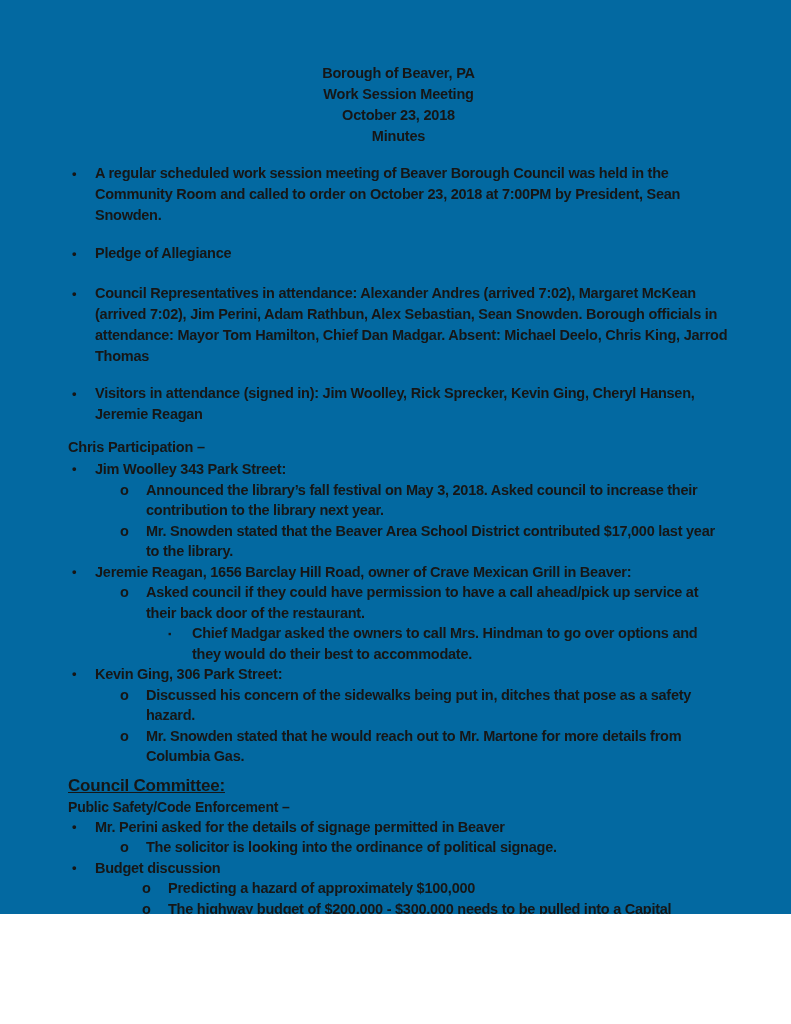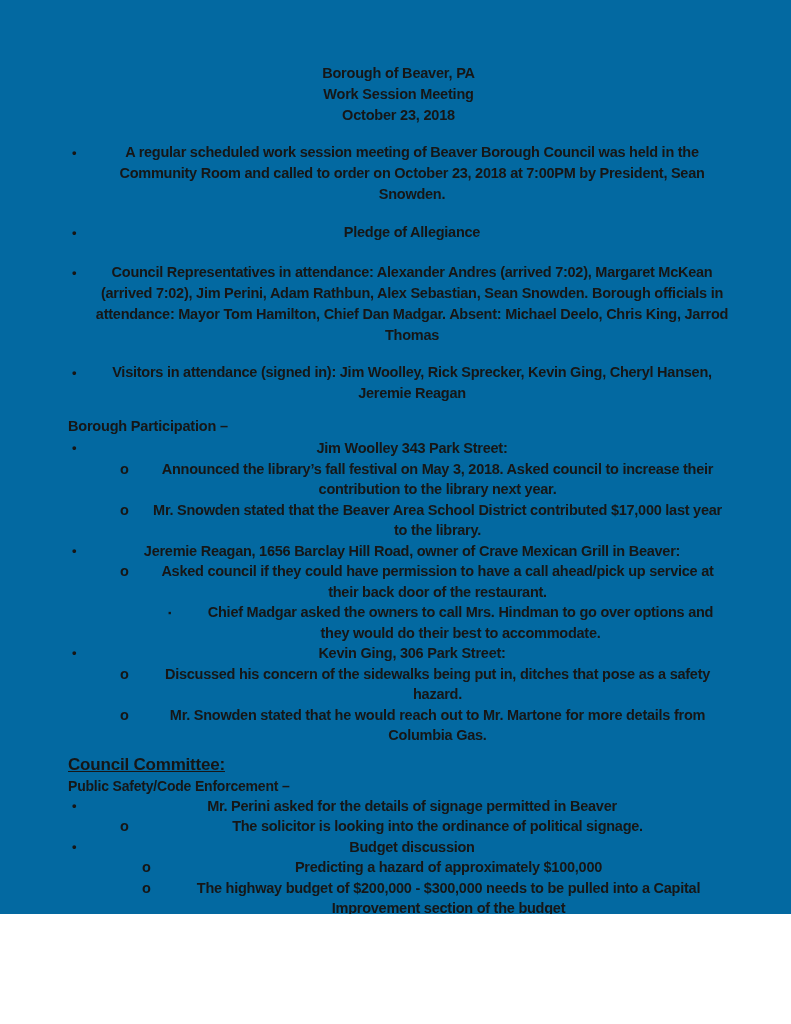--- a/index.html
+++ b/index.html
@@ -40,21 +40,21 @@
   .l1 .m { width: 23px; font-size: 13px; }
   
   .l2 { padding-left: 52px; }
   .l2 .m { width: 26px; }
   
   .l2d { padding-left: 74px; }
   .l2d .m { width: 26px; }
   
   .l3 { padding-left: 100px; }
   .l3 .m { width: 24px; font-size: 9.5px; line-height: 20.5px; padding-top: 1px; }
-  .txt { flex: 1 1 auto; text-align: center; }
+  .txt { flex: 1 1 auto; }
 
   .mt16 { margin-top: 16px; }
   .mt17 { margin-top: 17px; }
   .mt19 { margin-top: 19px; }
   .mt2  { margin-top: 2px; }
 
   .section-heading {
     font-size: 14.5px;
     letter-spacing: -0.2px;
     line-height: 20px;
@@ -96,20 +96,21 @@
 </head>
 <body>
 
 <div class="page">
   <div class="content">
 
     <div class="title-block">
       <div>Borough of Beaver, PA</div>
       <div>Work Session Meeting</div>
       <div>October 23, 2018</div>
+      <div>Minutes</div>
     </div>
 
     <div class="intro">
       <div class="row l1 mt16">
         <span class="m">•</span>
         <span class="txt">A regular scheduled work session meeting of Beaver Borough Council was held in the Community Room and called to order on October 23, 2018 at 7:00PM by President, Sean Snowden.</span>
       </div>
       <div class="row l1 mt17">
         <span class="m">•</span>
         <span class="txt">Pledge of Allegiance</span>
@@ -118,21 +119,21 @@
         <span class="m">•</span>
         <span class="txt">Council Representatives in attendance:  Alexander Andres (arrived 7:02), Margaret McKean (arrived 7:02), Jim Perini, Adam Rathbun, Alex Sebastian, Sean Snowden.  Borough officials in attendance: Mayor Tom Hamilton, Chief Dan Madgar.   Absent:  Michael Deelo, Chris King, Jarrod Thomas</span>
       </div>
       <div class="row l1 mt16">
         <span class="m">•</span>
         <span class="txt">Visitors in attendance (signed in):  Jim Woolley, Rick Sprecker, Kevin Ging, Cheryl Hansen, Jeremie Reagan</span>
       </div>
     </div>
 
     <div>
-      <div class="section-heading">Borough Participation –</div>
+      <div class="section-heading">Chris Participation –</div>
 
       <div class="row l1 mt2">
         <span class="m">•</span>
         <span class="txt">Jim Woolley 343 Park Street:</span>
       </div>
       <div class="row l2">
         <span class="m">o</span>
         <span class="txt">Announced the library’s fall festival on May 3, 2018. Asked council to increase their contribution to the library next year.</span>
       </div>
       <div class="row l2">

